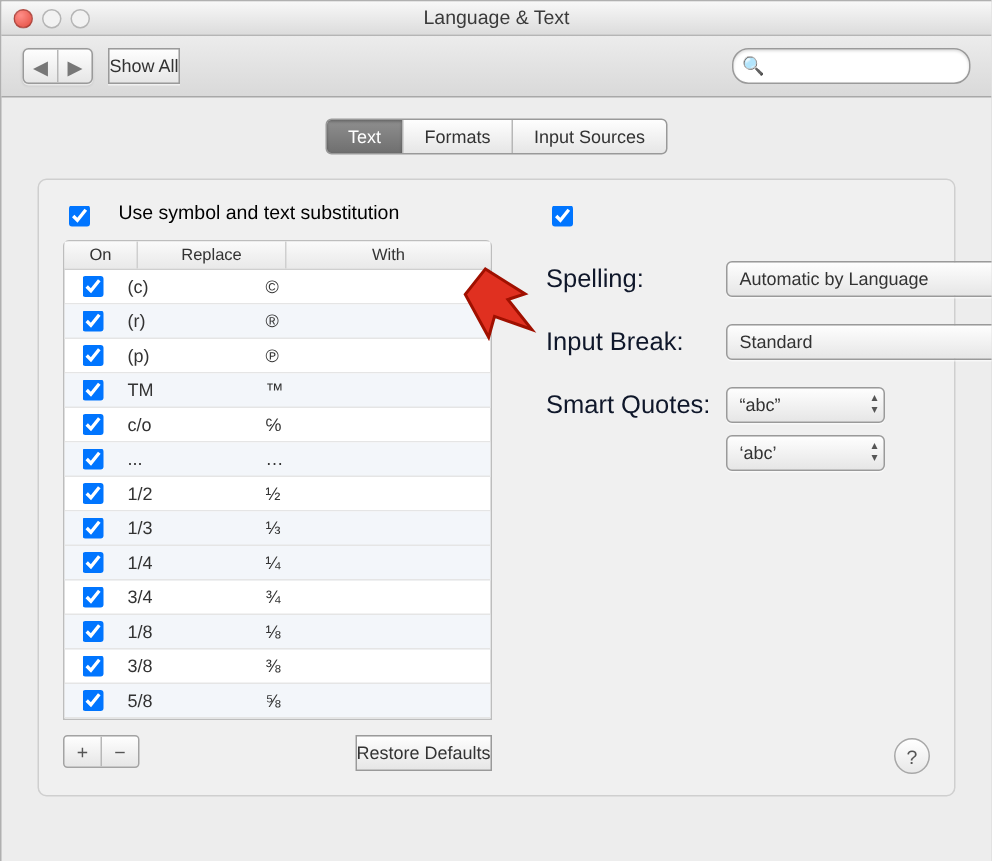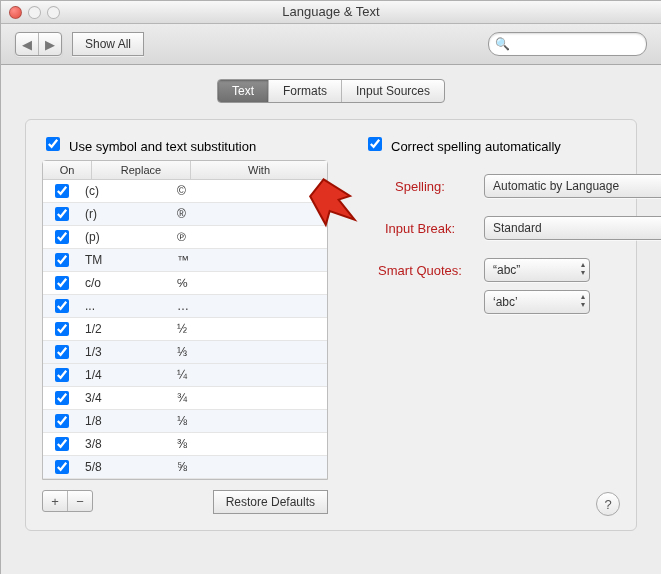--- a/index.html
+++ b/index.html
@@ -5,55 +5,55 @@
 body{margin:0;font-family:"Lucida Grande","Helvetica Neue",Arial,sans-serif;font-size:13px;color:#000;background:#fff}
 .window{width:660px;height:573px;background:#ededed;position:relative;border:1px solid #b0b0b0}
 .titlebar{height:22px;background:linear-gradient(#f8f8f8,#dcdcdc);border-bottom:1px solid #b5b5b5;position:relative;text-align:center;line-height:22px;font-size:13px;color:#3a3a3a}
 .traffic{position:absolute;left:8px;top:5px;display:flex;gap:6px}
 .tl{width:11px;height:11px;border-radius:50%;border:1px solid rgba(0,0,0,.25);background:#f2f2f2}
 .tl.close{background:radial-gradient(circle at 35% 30%,#ff8e88,#e24c3f)}
 .toolbar{height:40px;background:linear-gradient(#ececec,#d9d9d9);border-bottom:1px solid #a8a8a8;display:flex;align-items:center;padding:0 14px}
 .pill{display:inline-flex;height:22px;border:1px solid #9a9a9a;border-radius:4px;overflow:hidden;background:linear-gradient(#fefefe,#e6e6e6);box-shadow:0 1px 0 rgba(255,255,255,.6),0 1px 2px rgba(0,0,0,.1)}
 .pill .half{width:22px;display:flex;align-items:center;justify-content:center;color:#777;cursor:default}
 .pill .half+.half{border-left:1px solid #b7b7b7}
-.btn{height:22px;padding:0 12px;border:1px solid #9a9a9a;border-radius:0;background:linear-gradient(#fefefe,#e6e6e6);font-size:12px;color:#333;box-shadow:0 1px 0 rgba(255,255,255,.6);cursor:default;display:inline-flex;align-items:center}
+.btn{height:22px;padding:0 0;border:1px solid #9a9a9a;border-radius:0;background:linear-gradient(#fefefe,#e6e6e6);font-size:12px;color:#333;box-shadow:0 1px 0 rgba(255,255,255,.6);cursor:default;display:inline-flex;align-items:center}
 .search{margin-left:auto;width:145px;height:22px;border:1px solid #9a9a9a;border-radius:11px;background:#fff;display:flex;align-items:center;padding:0 6px;box-shadow:inset 0 1px 2px rgba(0,0,0,.15)}
 .search input{flex:1;border:0;outline:0;font-size:12px;background:transparent}
 .search .mag{color:#777;font-size:12px;margin-right:3px}
 .content{padding:14px 24px 20px 24px;position:relative}
 .tabs{display:flex;justify-content:center;margin-bottom:16px}
 .tabs .trow{display:inline-flex;height:22px;border:1px solid #999;border-radius:4px;overflow:hidden;background:linear-gradient(#fefefe,#e6e6e6)}
 .tabs .tab{padding:0 14px;line-height:22px;font-size:12px;color:#333;border-left:1px solid #b7b7b7;cursor:default}
 .tabs .tab:first-child{border-left:0}
 .tabs .tab.active{background:linear-gradient(#8f8f8f,#6f6f6f);color:#fff;box-shadow:inset 0 1px 2px rgba(0,0,0,.3)}
 .group{background:#f0f0f0;border:1px solid #cfcfcf;border-radius:6px;padding:14px 16px 16px 16px;position:relative}
 .cols{display:flex;gap:36px}
 .left{flex:0 0 284px}
 .right{flex:1}
-.cb{display:flex;align-items:flex-end;gap:6px;margin-bottom:6px}
+.cb{display:flex;align-items:flex-start;gap:16px;margin-bottom:6px}
 .cb input{width:14px;height:14px}
 .table{border:1px solid #bdbdbd;border-radius:4px 4px 0 0;background:#fff;width:284px}
 .thead{display:flex;background:linear-gradient(#fafafa,#e9e9e9);border-bottom:1px solid #cfcfcf;font-size:11px;color:#333}
 .th{padding:3px 6px;text-align:center}
 .th.on{width:36px;border-right:1px solid #cfcfcf}
 .th.rep{width:86px;border-right:1px solid #cfcfcf}
 .th.with{flex:1}
 .tbody{max-height:304px;overflow:hidden}
 .tr{display:flex;height:22px;align-items:center;border-bottom:1px solid #e5e5e5;font-size:12px;color:#333}
 .tr.alt{background:#f3f6fa}
 .td.on{width:36px;display:flex;justify-content:center}
 .td.rep{width:86px;padding-left:6px}
 .td.with{flex:1;padding-left:6px}
 .ck{width:14px;height:14px}
 .addremove{display:inline-flex;height:20px;border:1px solid #a3a3a3;border-radius:3px;overflow:hidden;background:linear-gradient(#fefefe,#e6e6e6);margin-top:10px}
 .addremove span{width:24px;display:flex;align-items:center;justify-content:center;font-size:13px;color:#555;cursor:default}
 .addremove span+span{border-left:1px solid #b7b7b7}
 .restore{margin-top:10px;float:right}
 .fieldrow{display:flex;align-items:center;margin-top:10px}
-.fieldrow .lbl{width:112px;text-align:center;padding-right:8px;font-size:13px;color:#b91c1c}
+.fieldrow .lbl{width:112px;text-align:left;padding-right:8px;font-size:17px;color:#0f172a}
 .select{height:22px;border:1px solid #9a9a9a;border-radius:4px;background:linear-gradient(#fefefe,#e6e6e6);display:flex;align-items:center;padding:0 18px 0 8px;font-size:12px;color:#333;position:relative;box-shadow:0 1px 0 rgba(255,255,255,.6)}
 .select .chev{position:absolute;right:4px;top:2px;font-size:8px;line-height:8px;color:#555;display:flex;flex-direction:column}
 .help{position:absolute;right:16px;bottom:14px;width:22px;height:22px;border:1px solid #a8a8a8;border-radius:50%;background:linear-gradient(#fff,#e8e8e8);display:flex;align-items:center;justify-content:center;font-size:13px;color:#555;cursor:default}
 .arrow{position:absolute;left:295px;top:106px;pointer-events:none}
 </style>
 </head>
 <body>
 
 <div class="window">
 
@@ -202,21 +202,20 @@
               <span>+</span>
               <span>−</span>
             </div>
             <div class="btn restore">Restore Defaults</div>
           </div>
         </div>
 
         <div class="right">
           <label class="cb" style="margin-bottom:20px">
             <input type="checkbox" checked="" style="">
-            <span>Correct spelling automatically</span>
           </label>
 
           <div class="fieldrow">
             <div class="lbl">Spelling:</div>
             <div class="select" style="width:172px">
               <span>Automatic by Language</span>
 
             </div>
           </div>
 

